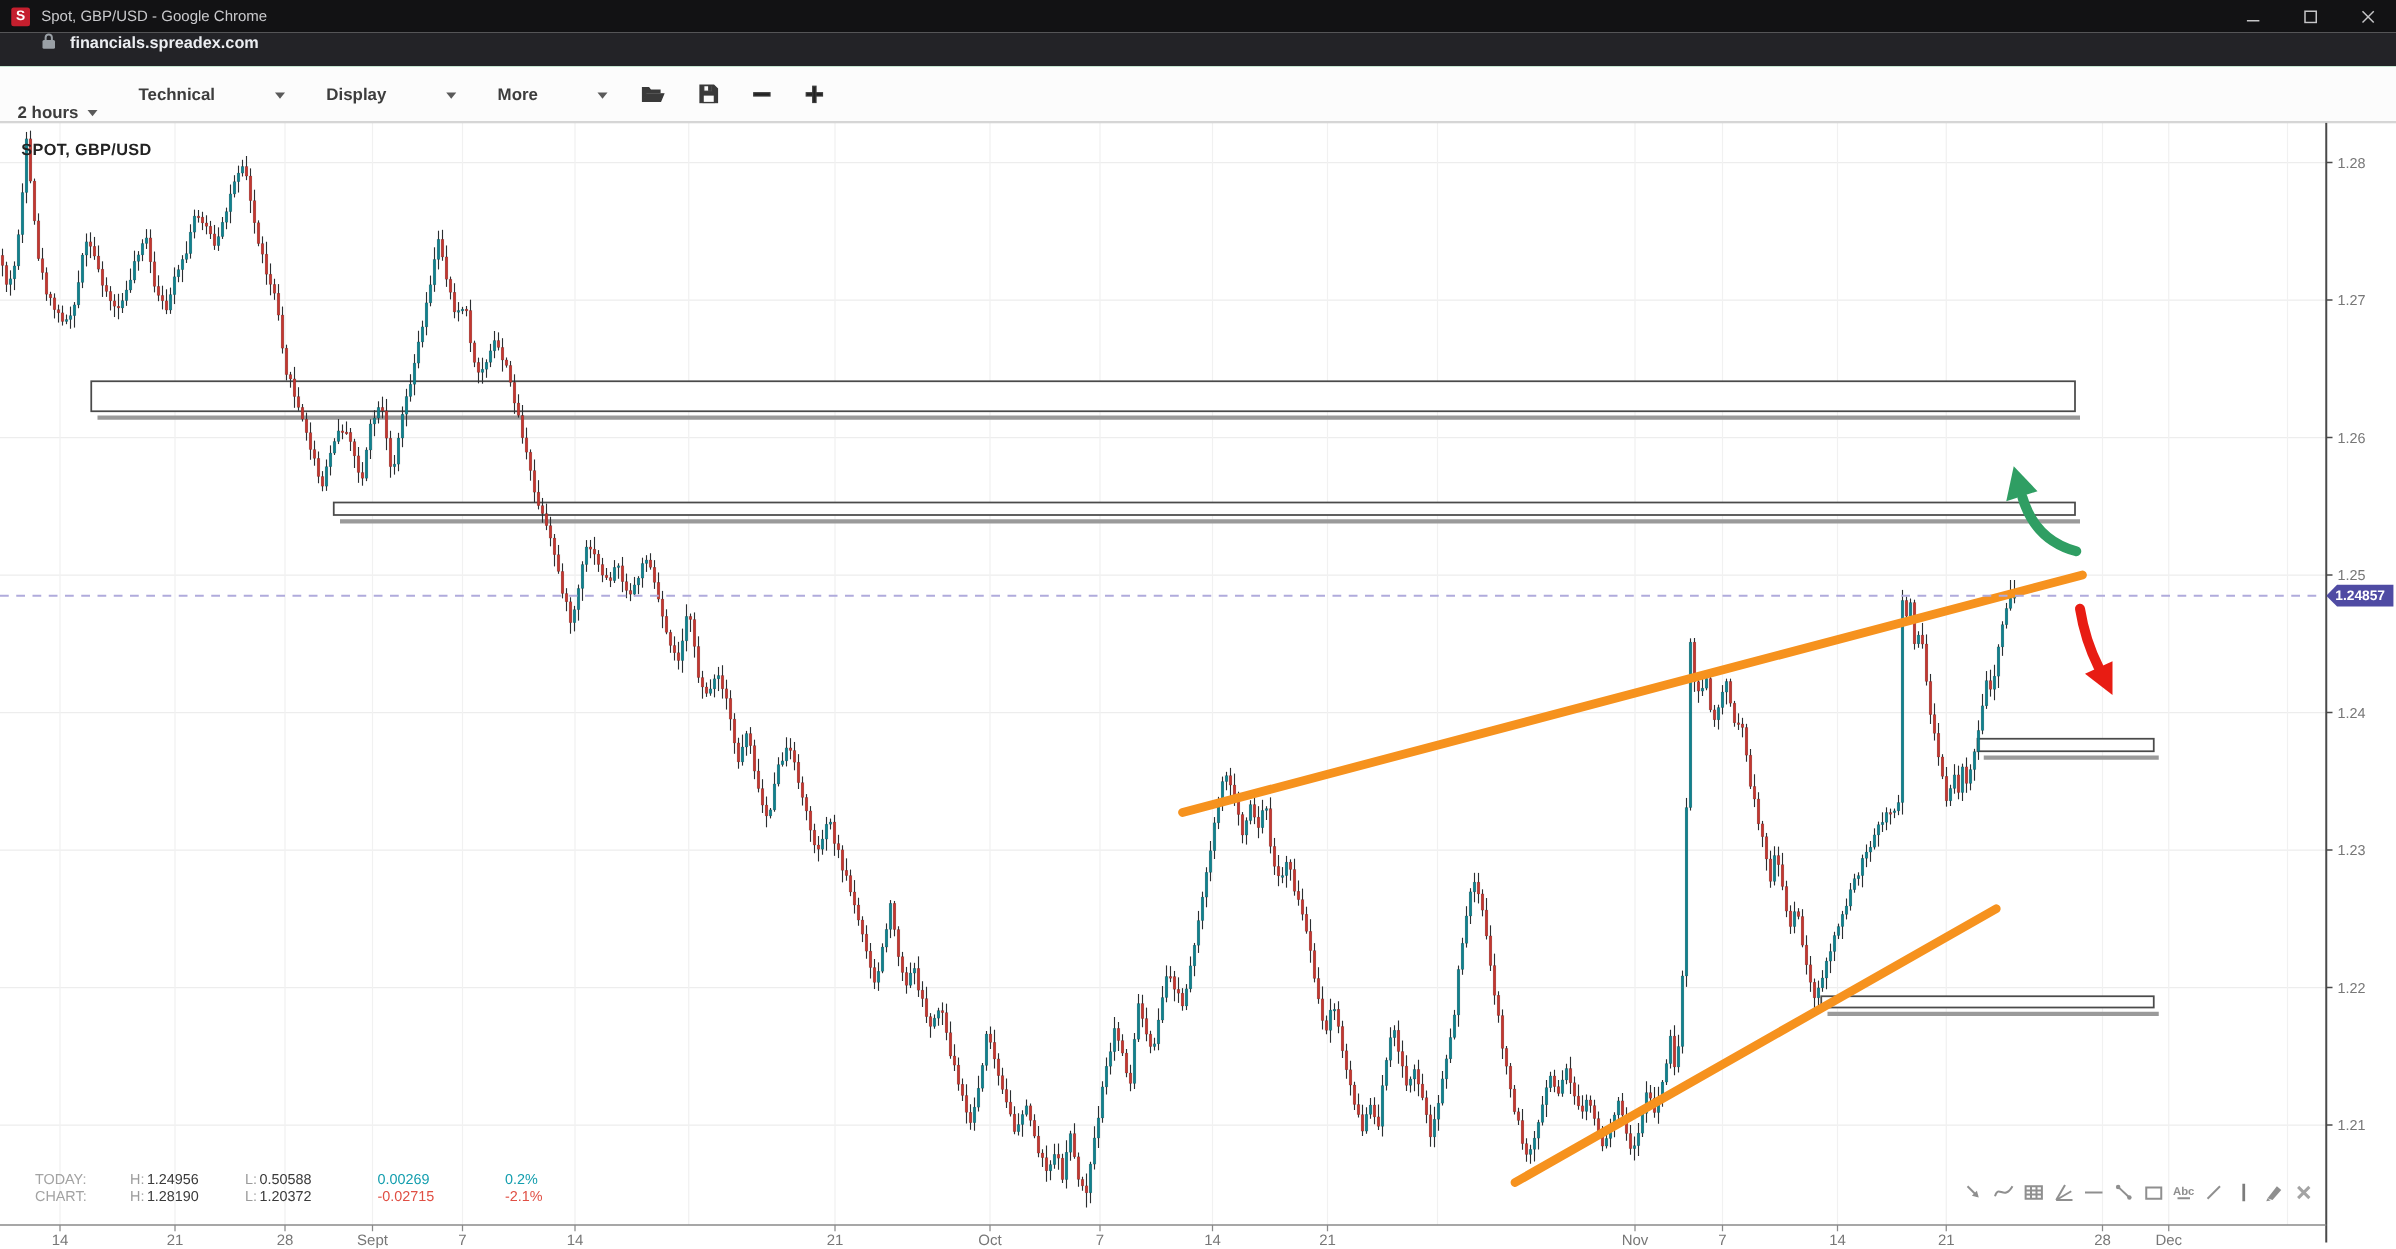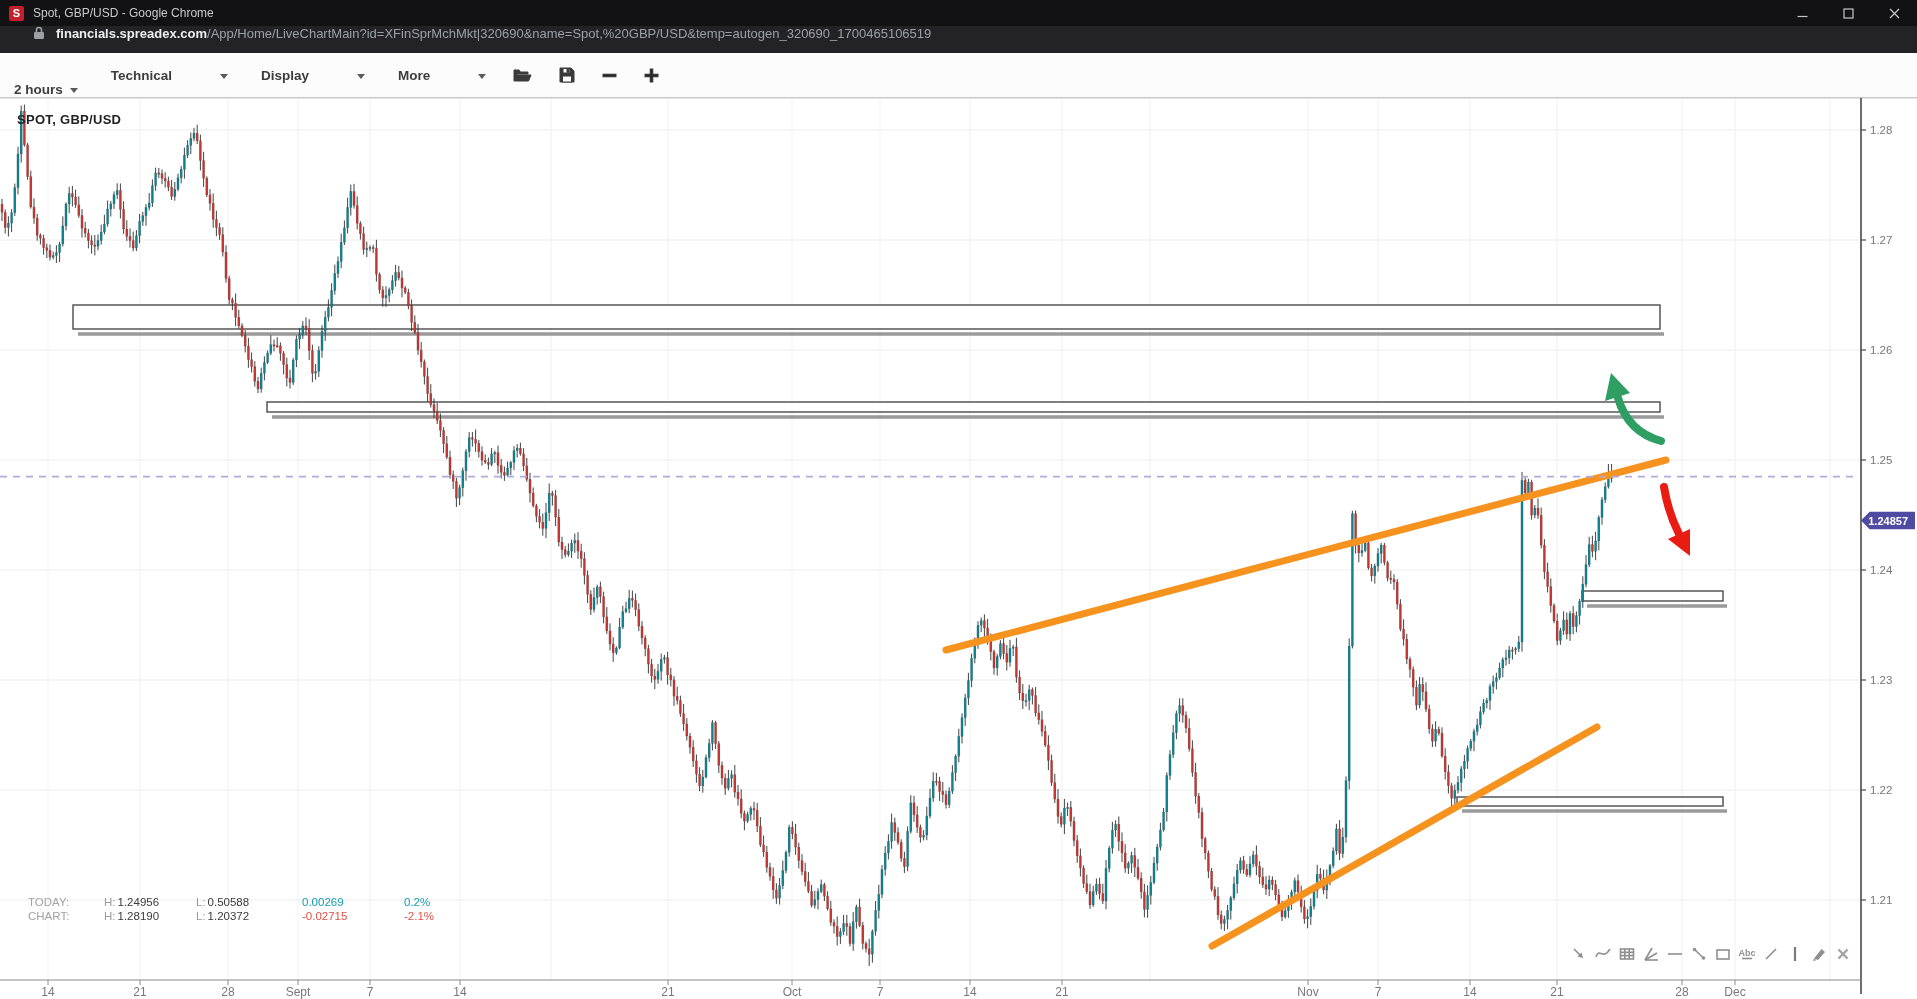--- a/index.html
+++ b/index.html
@@ -29,31 +29,31 @@
   .dd .caret{width:0;height:0;border-left:4.5px solid transparent;border-right:4.5px solid transparent;
     border-top:5px solid #5a5a5a;margin-top:2px;}
   .dd1{margin-left:14px;margin-top:29px;} .ddn{margin-left:33px;gap:48px;}
   .tb-icon{margin-left:27px;display:flex;align-items:center;cursor:pointer;}
   .tb-icon svg{fill:#3a3a3a;stroke:#3a3a3a;}
 
   
   #chart-svg{position:absolute;top:0;left:0;z-index:1;}
   .spot-label{position:absolute;left:17px;top:112px;font-size:13px;font-weight:bold;
     color:#222;letter-spacing:.3px;z-index:6;}
-  .legend{position:absolute;left:28px;top:896px;z-index:6;font-size:11.5px;line-height:13.5px;white-space:nowrap;}
+  .legend{position:absolute;left:28px;top:938px;z-index:6;font-size:11.5px;line-height:13.5px;white-space:nowrap;}
   .legend .lrow{display:flex;}
   .legend .l-name{width:62px;color:#a3a3a3;}
   .legend .l-hl{color:#9b9b9b;} .legend .l-val{color:#3a3a3a;margin-left:2px;}
   .legend .seg{display:inline-flex;}
   .legend .w1{width:92px;margin-left:14px;} .legend .w2{width:92px;} .legend .w3{width:78px;margin-left:14px;} .legend .w4{width:50px;margin-left:24px;}
 
   .price-badge{position:absolute;left:1861px;top:467px;width:54px;height:19px;z-index:6;
     display:flex;align-items:center;justify-content:flex-end;padding-right:7px;box-sizing:border-box;
     color:#fff;font-size:11px;font-weight:bold;
-    clip-path:polygon(0 50%,16% 4%,100% 4%,100% 96%,16% 96%);margin-top:44px;}
+    clip-path:polygon(0 50%,16% 4%,100% 4%,100% 96%,16% 96%);}
 
   .draw-toolbar{position:absolute;top:941px;left:1566px;width:286px;height:26px;z-index:6;
     display:flex;align-items:center;justify-content:flex-end;gap:6px;font-weight:bold;}
   .dt{display:flex;align-items:center;justify-content:center;width:18px;height:20px;cursor:pointer;}
   .dt svg{stroke:#8f8f8f;fill:none;stroke-width:1.6;}
   .dt text{stroke:none;fill:#8f8f8f;}
 </style>
 </head>
 <body>
 
@@ -1198,21 +1198,20 @@
       </div>
     </div>
   </div>
 
   <div class="urlbar">
     <svg class="lock" width="12" height="14" viewBox="0 0 12 14">
       <rect x="1" y="6" width="10" height="7" rx="1.2" fill="#9aa0a6"></rect>
       <path d="M3.5 6 V4 a2.5 2.5 0 0 1 5 0 V6" fill="none" stroke="#9aa0a6" stroke-width="1.6"></path>
     </svg>
     <span class="url-domain">financials.spreadex.com</span>
-      <span class="url-path">/App/Home/LiveChartMain?id=XFinSprMchMkt|320690&amp;name=Spot,%20GBP/USD&amp;temp=autogen_320690_1700465106519</span>
   </div>
 
   <div class="app-toolbar">
     <div class="dd dd1">
       <span>2 hours</span>
       <span class="caret"></span>
     </div>
     <div class="dd ddn">
       <span>Technical</span>
       <span class="caret"></span>

